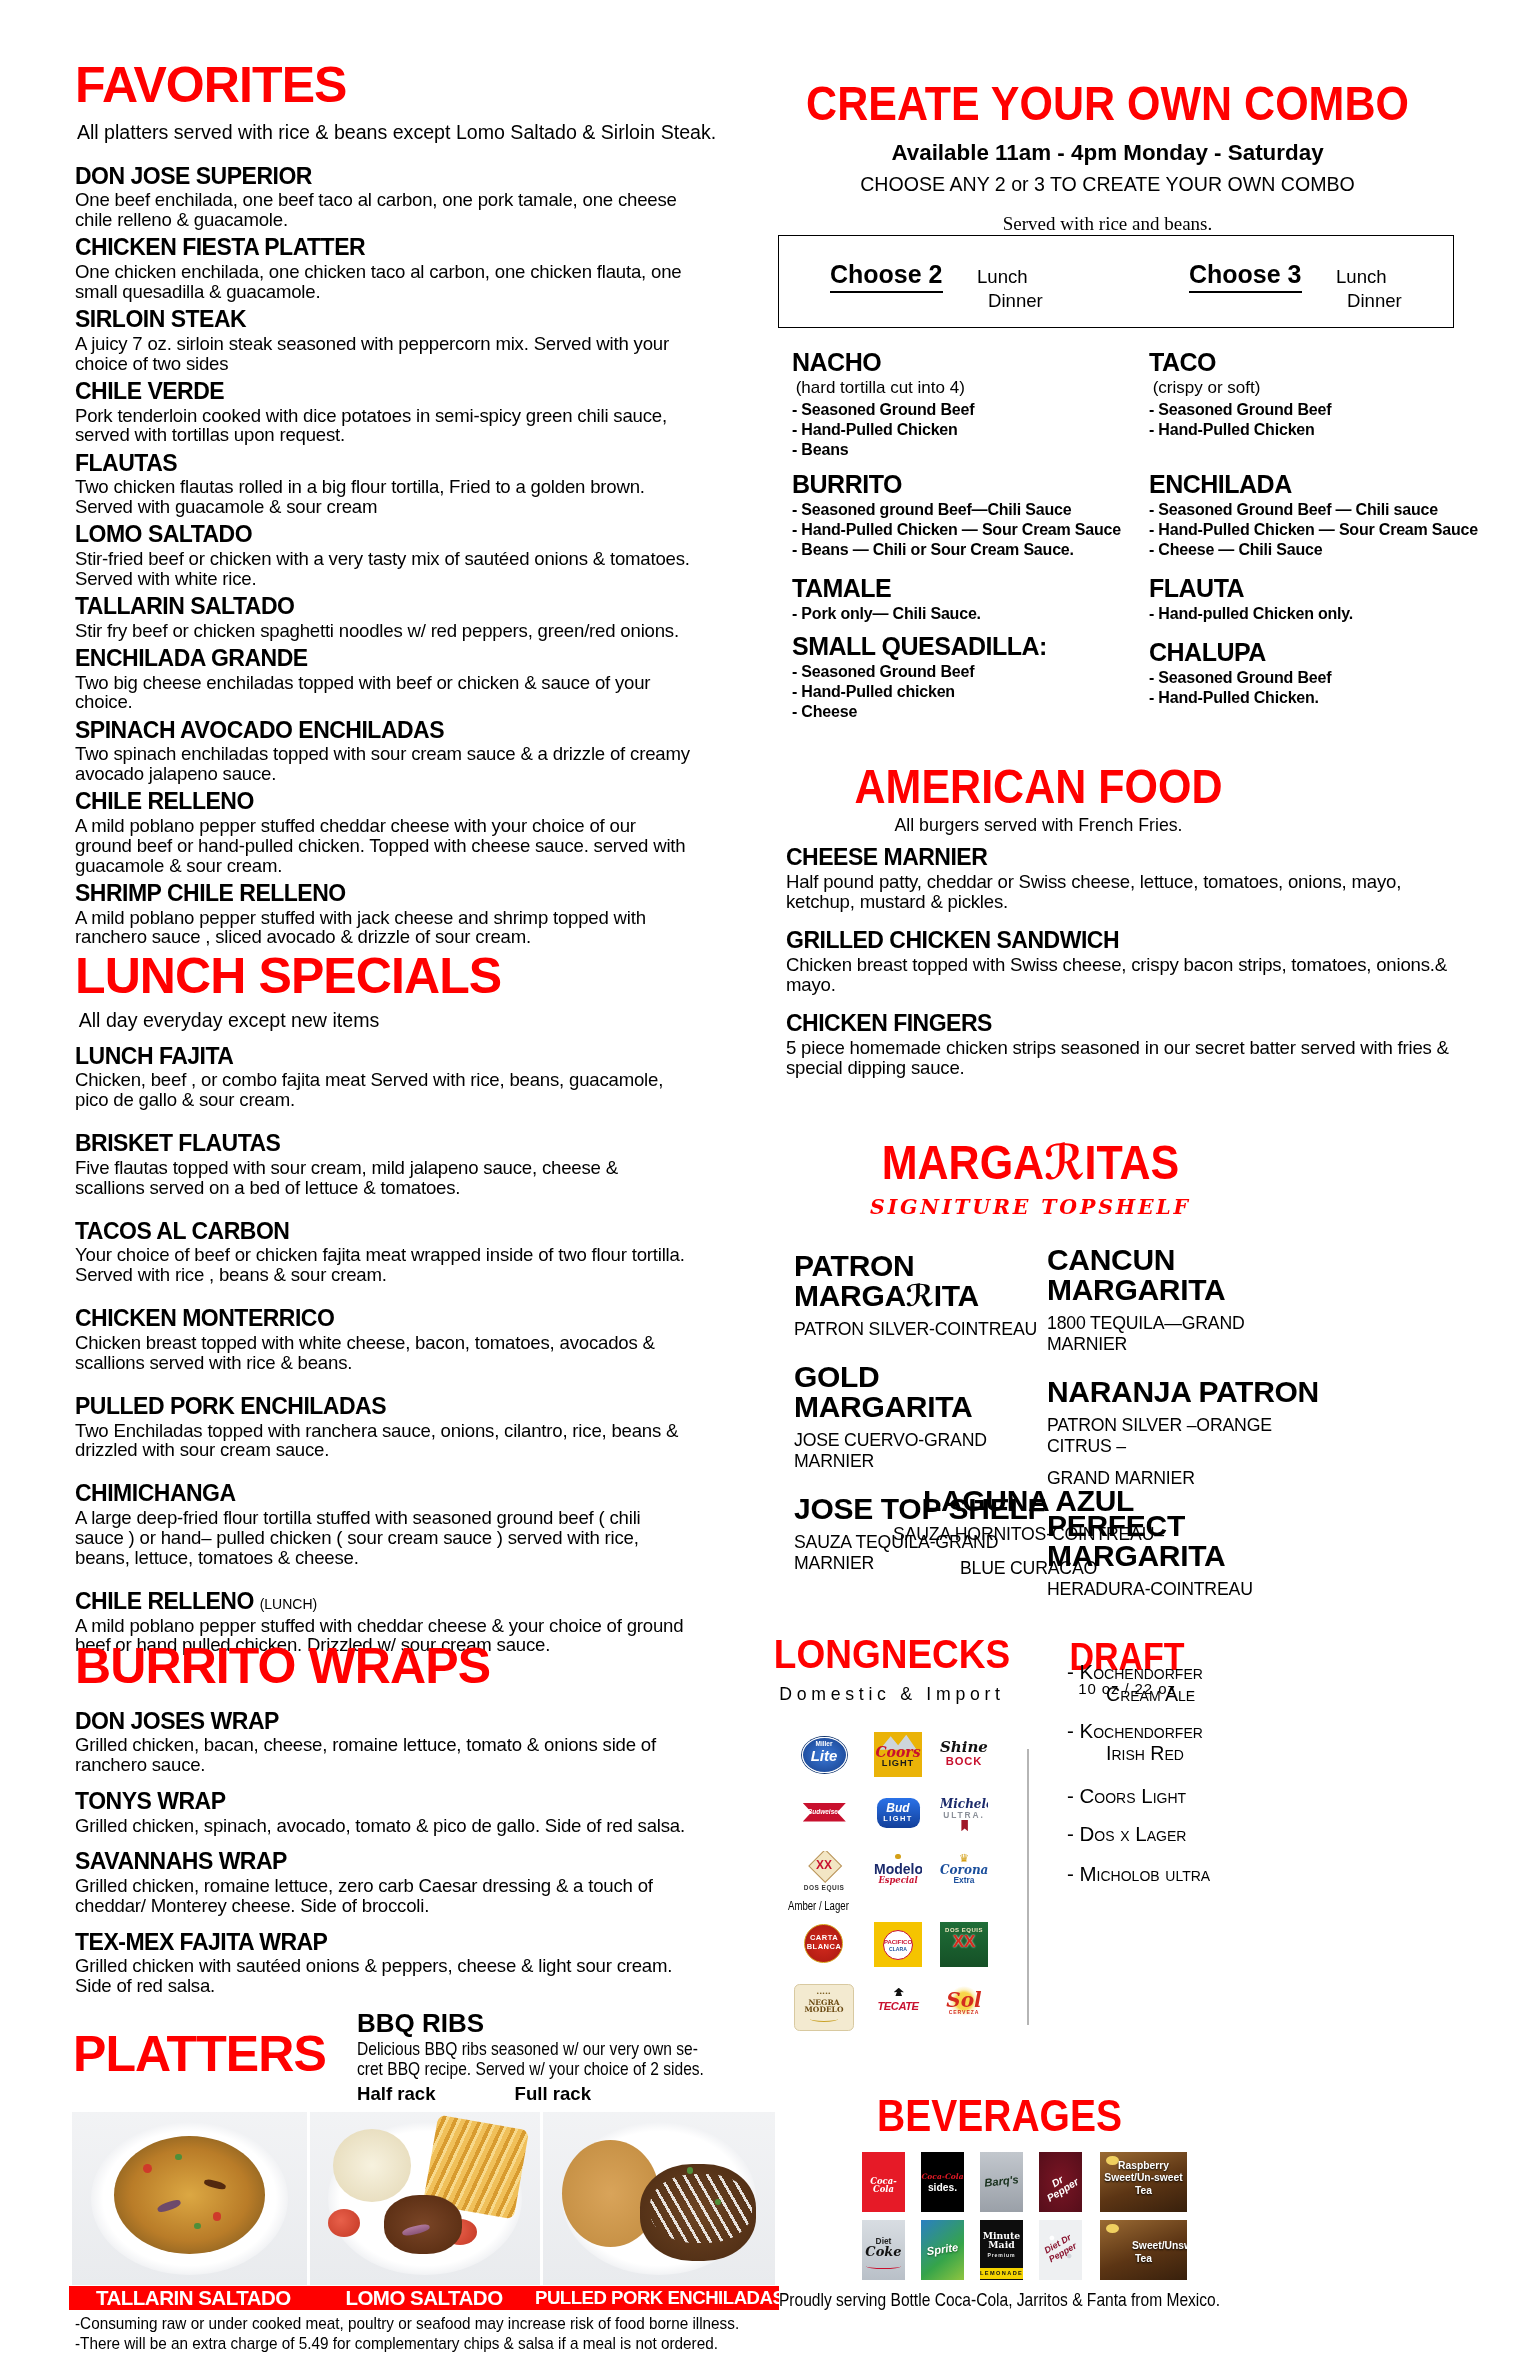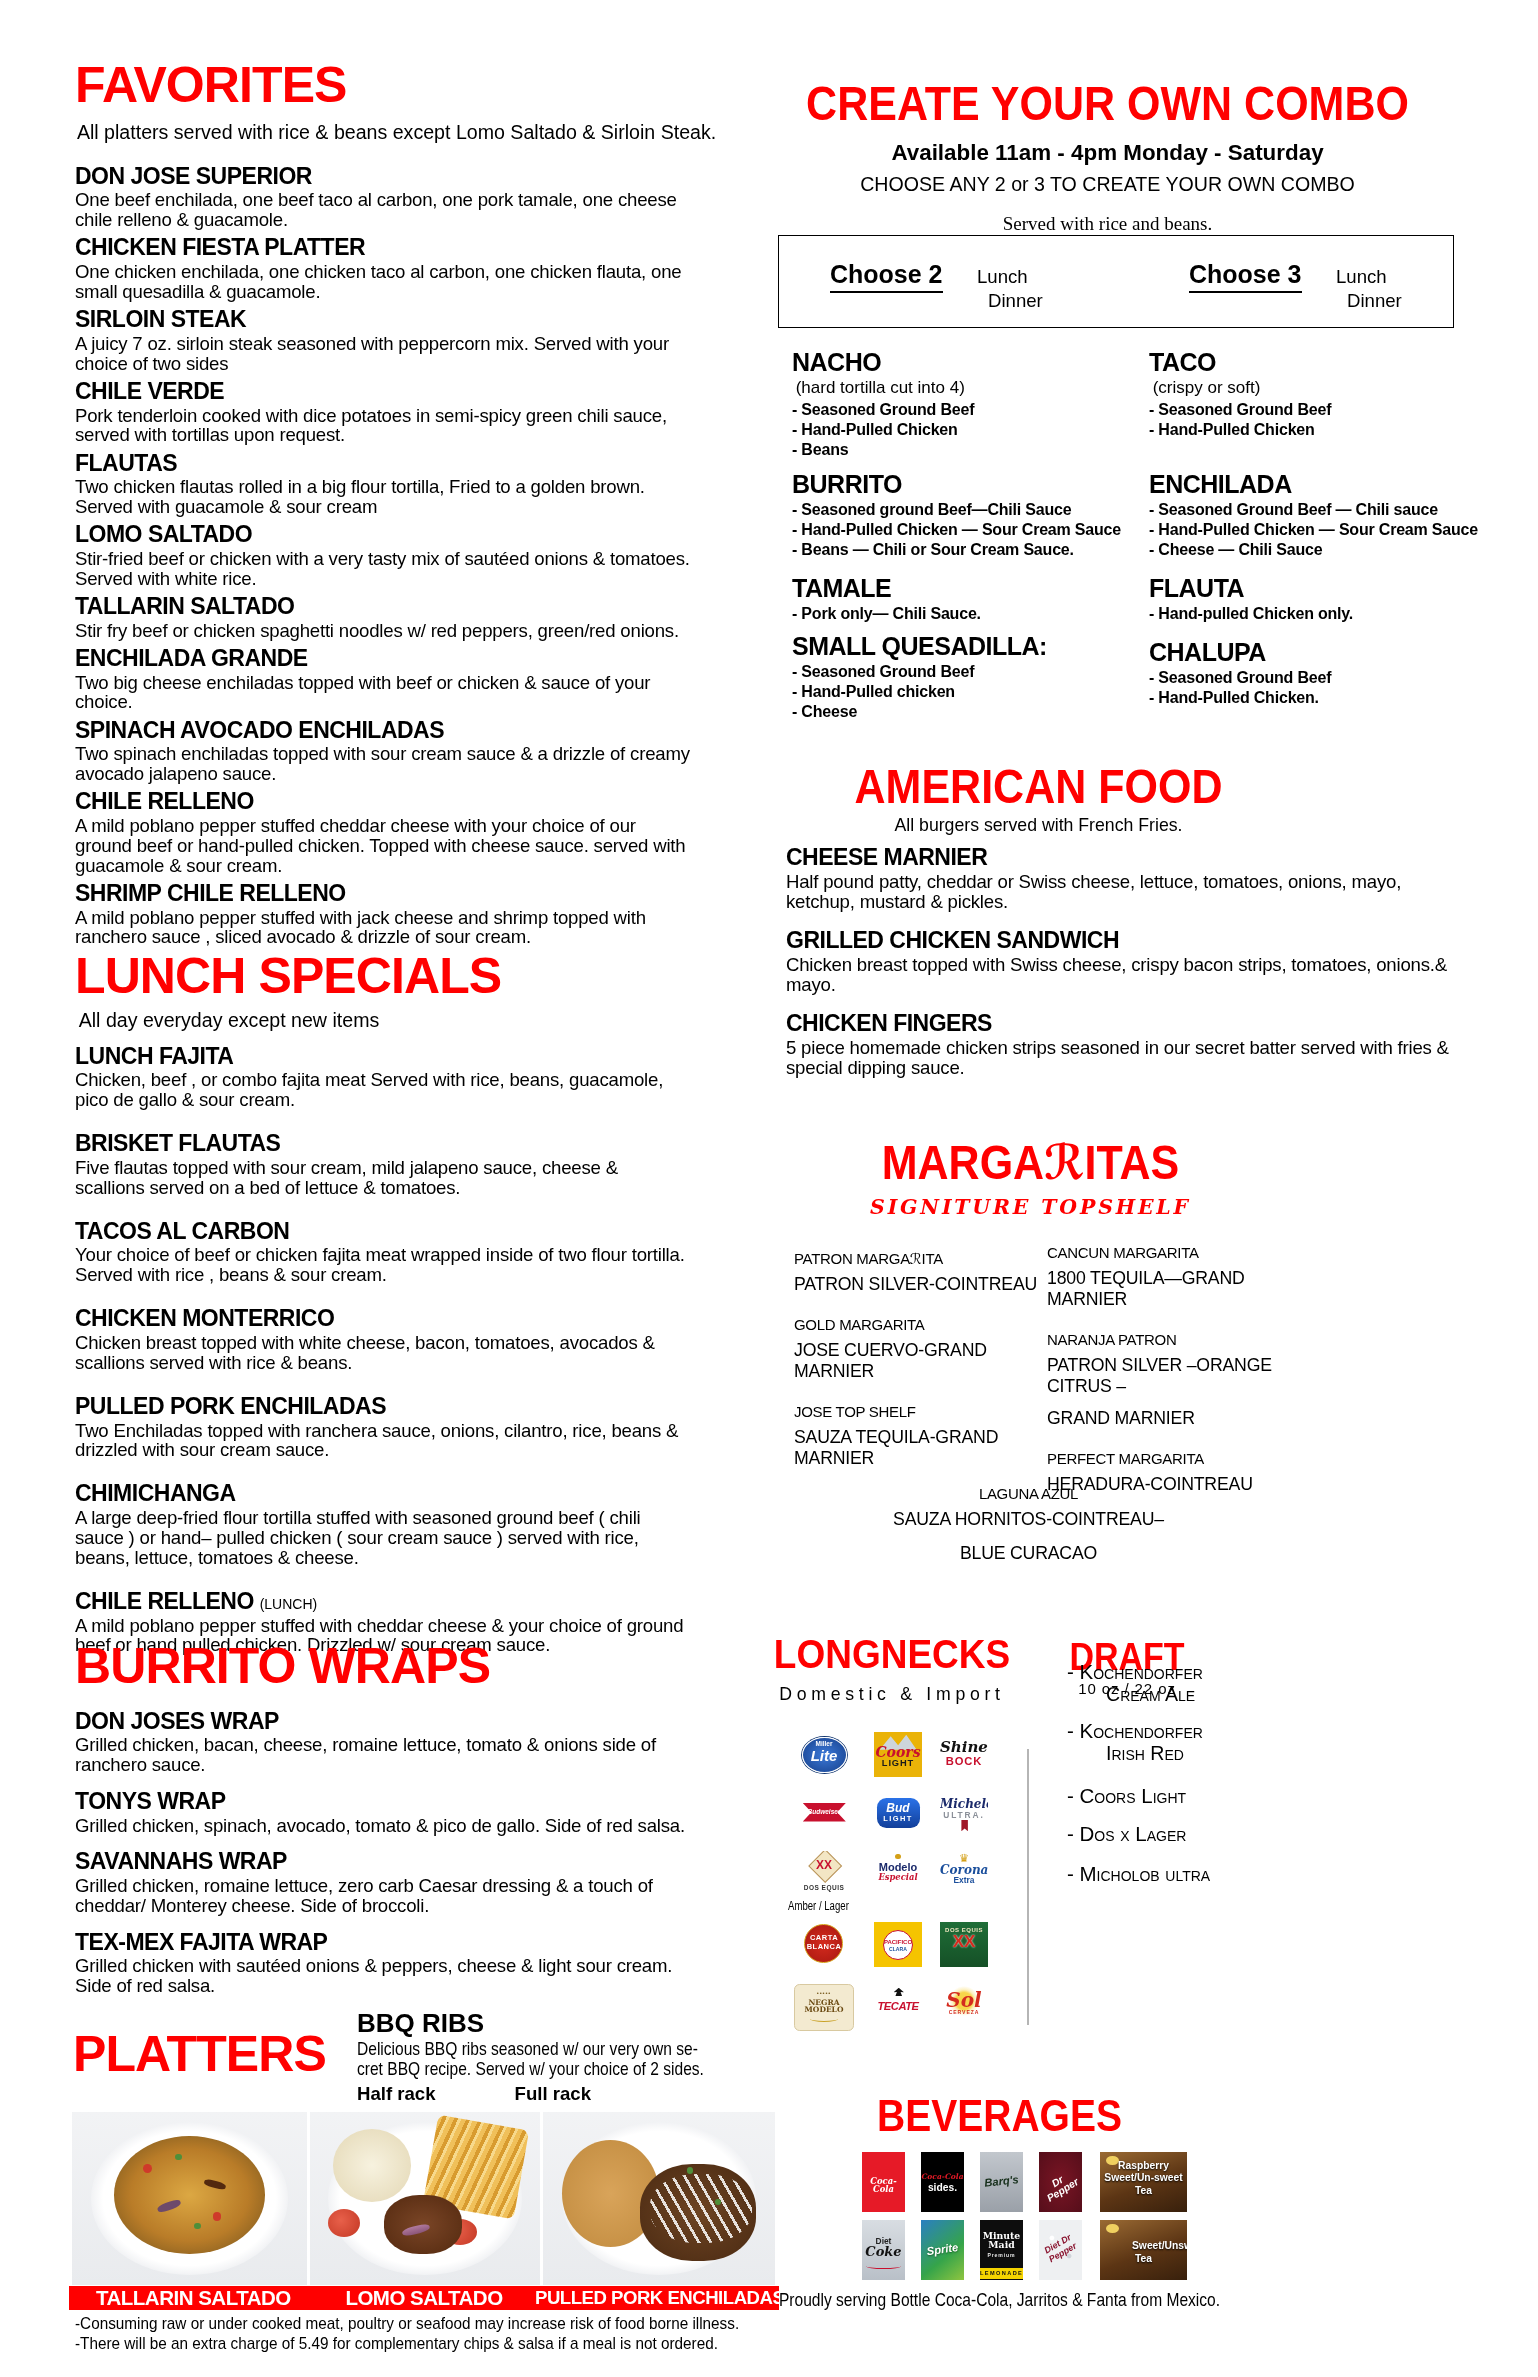--- a/index.html
+++ b/index.html
@@ -25,21 +25,21 @@
   .choose{font-size:25px;font-weight:bold;border-bottom:2.8px solid #000;padding-bottom:1.9px;}
   .ld{font-size:18.6px;}
   .cg h4{font-size:25px;font-weight:bold;letter-spacing:-0.5px;margin:0 0 2.8px;line-height:1;}
   .cg .note{font-size:17px;margin:0 0 1.9px 3.7px;}
   .cg .opt{font-size:16px;font-weight:bold;letter-spacing:-0.2px;line-height:1.25;}
   
   .amsub{font-size:17.7px;text-align:center;}
   
   .msig{font-family:"DejaVu Serif","Liberation Serif",serif;font-style:italic;font-weight:bold;
         color:#ff0000;font-size:20.5px;letter-spacing:2.8px;text-align:center;}
-  .mg h5{font-size:15px;font-weight:normal;margin:0 0 8.4px;line-height:1;letter-spacing:-0.3px;}
+  .mg h5{font-size:30px;font-weight:bold;margin:0 0 8.4px;line-height:1;letter-spacing:-0.3px;}
   .mg .msub{font-size:17.7px;margin:0 0 21.4px;letter-spacing:-0.2px;}
   .mgc{text-align:center;}
   
   .dom{font-size:17.7px;letter-spacing:4.7px;text-align:center;}
   .sizes{font-size:15px;text-align:center;letter-spacing:0.9px;}
   .dlist{font-variant:small-caps;width:233px;}
   .dlist .l1{font-size:20.5px;line-height:1.1;}
   .dlist .l2{font-size:19.6px;line-height:1.1;padding-left:39px;}
   .divider{width:1.9px;background:#b5b5b5;}
   
@@ -62,21 +62,21 @@
   #b5 .pill{left:2.8px;top:7.5px;width:43px;height:30px;border-radius:9.3px;background:linear-gradient(#2a72e8,#123f9a);}
   #b5 .m1{position:absolute;left:0;right:0;top:12px;color:#fff;font-weight:bold;font-style:italic;font-size:12px;}
   #b5 .m2{position:absolute;left:0;right:0;top:25px;color:#fff;font-size:7.5px;letter-spacing:1.4px;}
   #b6 .m1{color:#1b2a6b;font-family:"DejaVu Serif",serif;font-style:italic;font-weight:bold;font-size:12px;margin-top:7.5px;}
   #b6 .m2{color:#8a8f98;font-size:8.4px;letter-spacing:1.9px;margin-top:1.9px;}
   #b6 .rib{left:21.4px;top:30px;width:6.5px;height:11.2px;background:#a01828;clip-path:polygon(0 0,100% 0,100% 100%,50% 75%,0 100%);}
   #b7 .dia{left:13px;top:2.8px;width:22.4px;height:22.4px;background:#f3e6c4;border:1.9px solid #b8935a;transform:rotate(45deg);}
   #b7 .m1{position:absolute;left:0;right:0;top:8.4px;color:#c8102e;font-weight:bold;font-size:12px;}
   #b7 .m2{position:absolute;left:0;right:0;top:34px;color:#333;font-weight:bold;font-size:6.5px;letter-spacing:0.5px;}
   #b8 .crest{left:21.4px;top:2.8px;width:5.6px;height:5.6px;border-radius:50%;background:#d4a017;}
-  #b8 .m1{color:#1b2a6b;font-weight:bold;font-size:11px;margin-top:11.2px;}
+  #b8 .m1{color:#1b2a6b;font-weight:bold;font-size:14px;margin-top:11.2px;}
   #b8 .m2{color:#c8102e;font-family:"DejaVu Serif",serif;font-style:italic;font-size:8.4px;}
   #b9 .m0{color:#d4a017;font-size:11.2px;margin-top:1.9px;}
   #b9 .m1{color:#1b4f9c;font-family:"DejaVu Serif",serif;font-style:italic;font-weight:bold;font-size:12px;}
   #b9 .m2{color:#1b4f9c;font-size:8.4px;}
   #b10 .circ{left:3.7px;top:1.9px;width:37px;height:37px;border-radius:50%;border:1.9px solid #d4a017;
              background:radial-gradient(#d42b1e,#a81710);}
   #b10 .m1{position:absolute;left:0;right:0;top:12px;color:#fff;font-weight:bold;font-size:7.5px;letter-spacing:0.5px;}
   #b10 .m2{position:absolute;left:0;right:0;top:21.4px;color:#fff;font-weight:bold;font-size:7.5px;letter-spacing:0.5px;}
   #b11{background:#f5c400;}
   #b11 .circ{left:9.3px;top:7.5px;width:28px;height:28px;border-radius:50%;background:#fff;border:1.9px solid #c8102e;}

